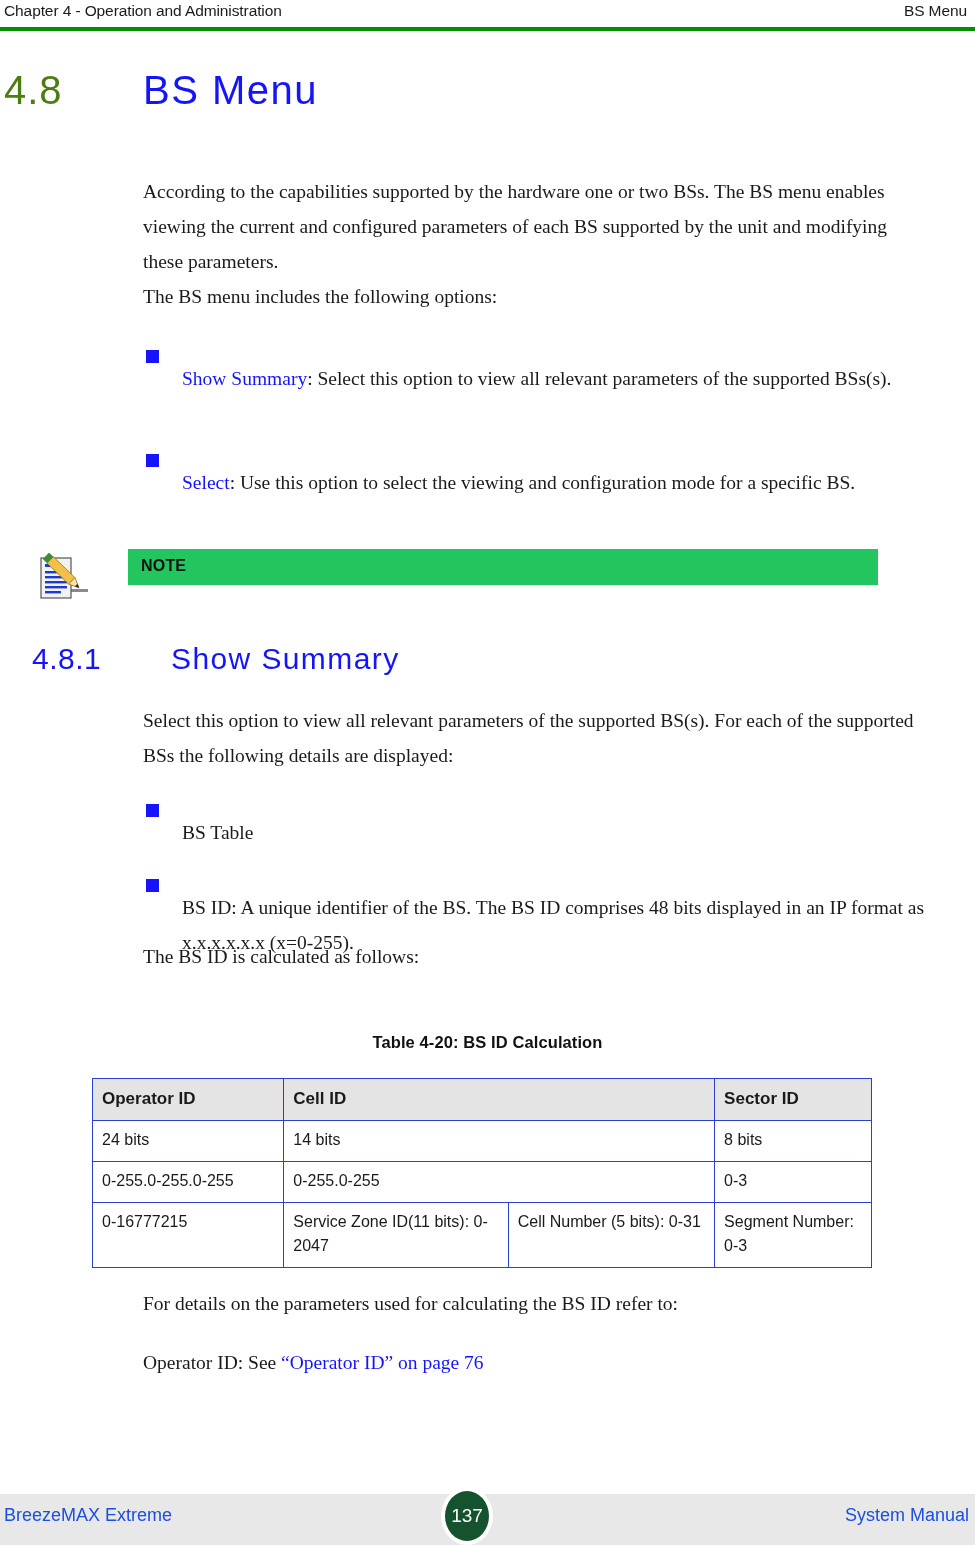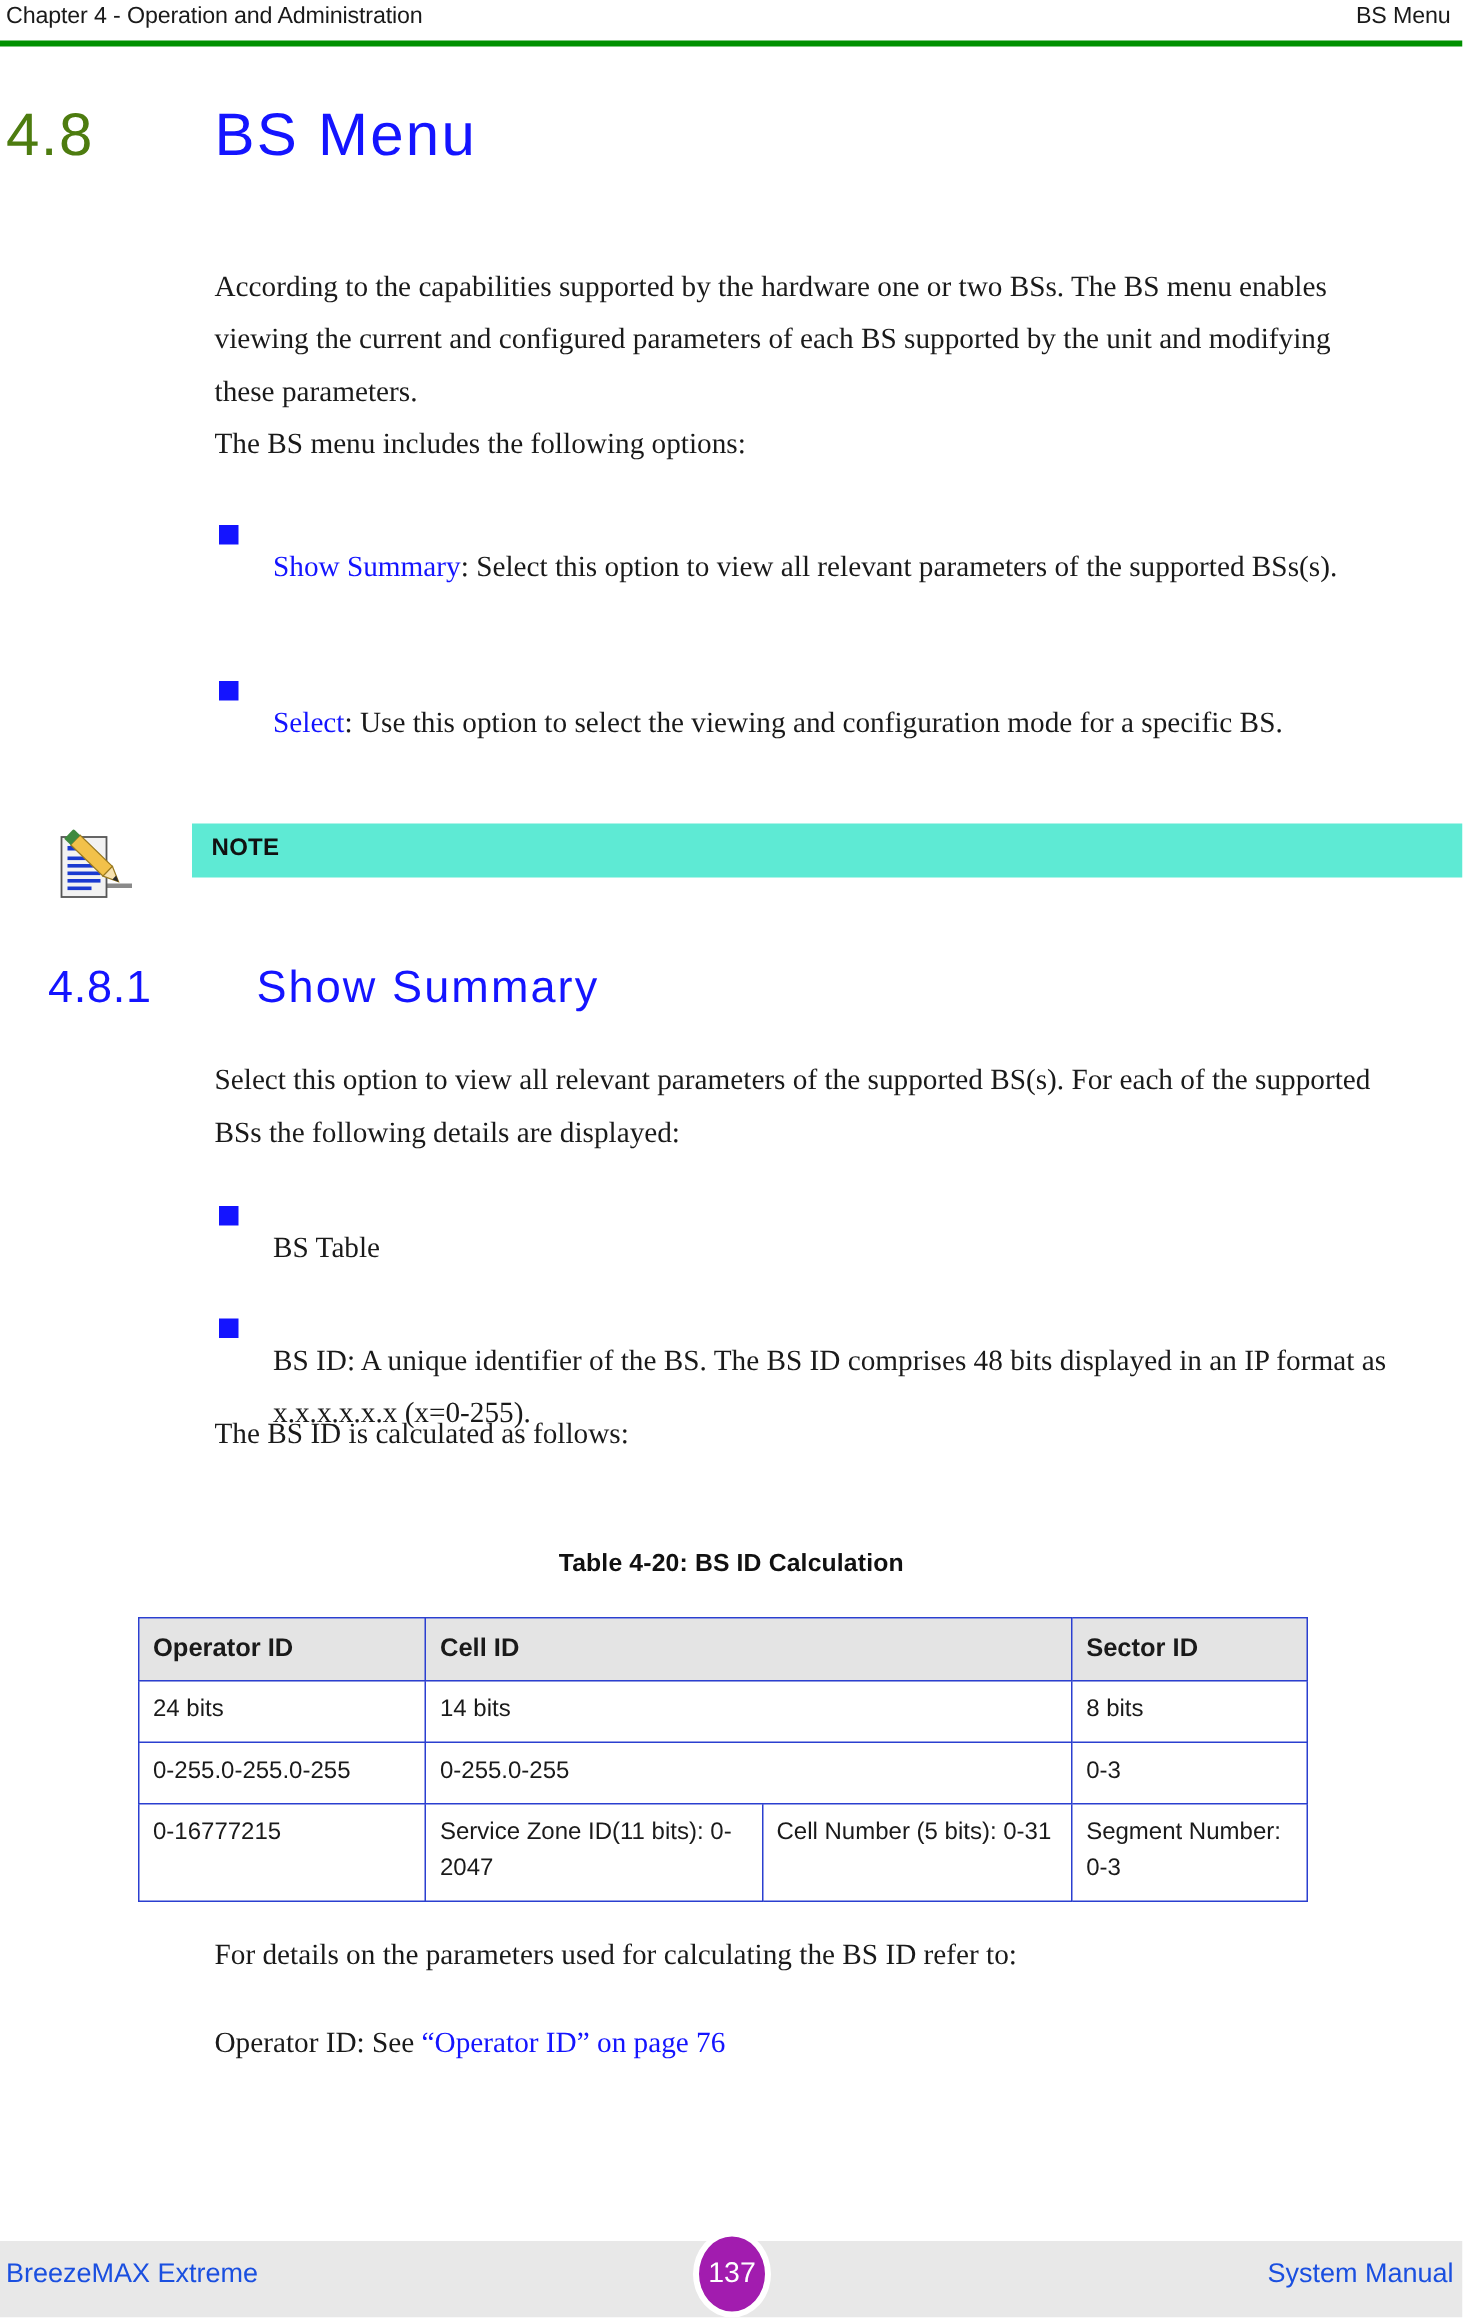--- a/index.html
+++ b/index.html
@@ -141,23 +141,23 @@
     position: absolute;
     left: 36px;
     top: 4px;
     width: 56px;
     height: 52px;
   }
   .note-head {
     position: absolute;
     left: 128px;
     top: 0;
-    width: 847px;
+    width: 750px;
     height: 36px;
-    background: #5eead4;
+    background: #22c55e;
     box-sizing: border-box;
   }
   .note-head span {
     font-family: "Liberation Sans", sans-serif;
     font-weight: bold;
     font-size: 16px;
     color: #111;
     position: absolute;
     left: 13px;
     top: 8px;
@@ -238,26 +238,26 @@
   .footer-right {
     position: absolute;
     right: 6px;
     top: 1505px;
     font-family: "Liberation Sans", sans-serif;
     font-size: 18px;
     color: #1a4fe0;
   }
   .page-badge {
     position: absolute;
-    left: 462px;
+    left: 441px;
     top: 1487px;
     width: 52px;
     height: 58px;
     border-radius: 50%;
-    background: #a21caf;
+    background: #14532d;
     border: 4px solid #ffffff;
     box-sizing: border-box;
     display: flex;
     align-items: center;
     justify-content: center;
     font-family: "Liberation Sans", sans-serif;
     font-size: 19px;
     color: #ffffff;
   }
 </style>

